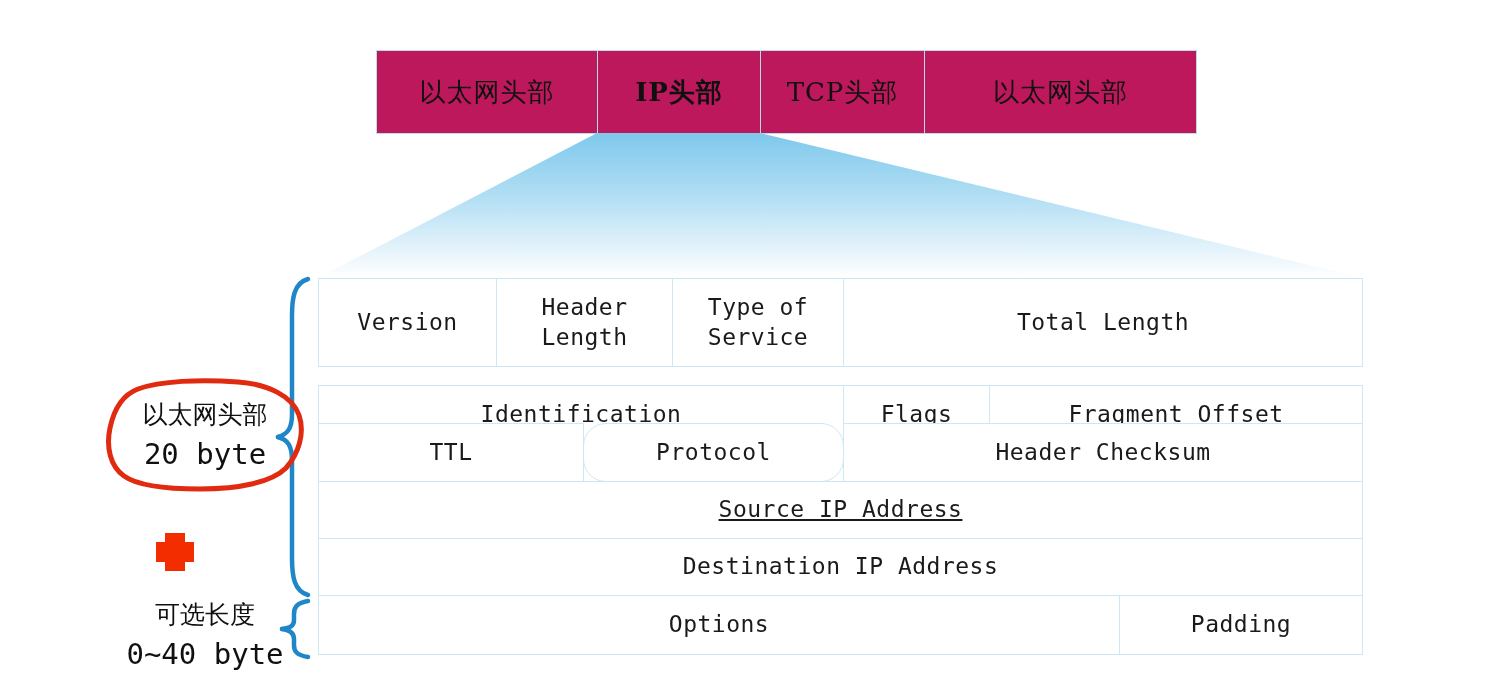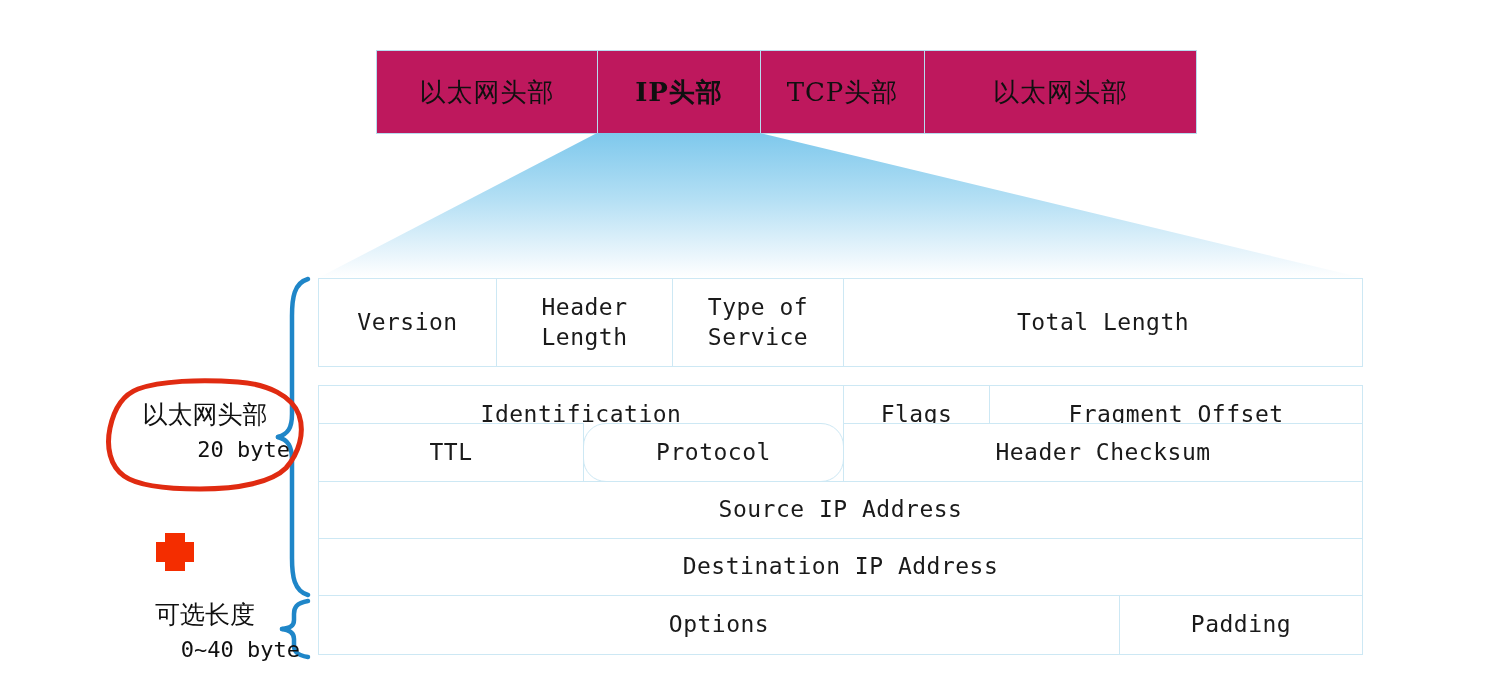--- a/index.html
+++ b/index.html
@@ -78,22 +78,21 @@
     color: #101010;
     white-space: nowrap;
     line-height: 1.22;
   }
   .ann-cn {
     font-family: "DejaVu Sans", sans-serif;
     font-size: 25px;
   }
   .ann-num {
     font-family: "DejaVu Sans Mono", monospace;
-    font-size: 22px;
-    text-align: right;
+    font-size: 29px;
   }
 
   svg.overlay { position: absolute; left: 0; top: 0; pointer-events: none; }
 </style>
 </head>
 <body>
 
 <div class="abs" id="top-frame">
   <div class="tf-cell" style="left:0px;width:222px;">以太网头部</div>
   <div class="tf-cell bold" style="left:221px;width:164px;">IP头部</div>
@@ -132,21 +131,21 @@
     <div class="cell" style="left:671px;width:374px;height:59px;">Fragment Offset</div>
   </div>
 
   <div class="row" style="top:146px;height:59px;">
     <div class="cell" style="left:0px;width:266px;height:59px;">TTL</div>
     <div class="cell" style="left:265px;width:261px;height:59px;border-radius:23px;">Protocol</div>
     <div class="cell" style="left:525px;width:520px;height:59px;">Header Checksum</div>
   </div>
 
   <div class="row" style="top:204px;height:58px;">
-    <div class="cell" style="left:0px;width:1045px;height:58px;">Source IP Address</div>
+    <div class="cell" style="left:0px;width:1045px;height:58px;text-decoration:underline;">Source IP Address</div>
   </div>
 
   <div class="row" style="top:261px;height:58px;">
     <div class="cell" style="left:0px;width:1045px;height:58px;">Destination IP Address</div>
   </div>
 
   <div class="row" style="top:318px;height:60px;">
     <div class="cell" style="left:0px;width:802px;height:60px;">Options</div>
     <div class="cell" style="left:801px;width:244px;height:60px;">Padding</div>
   </div>

